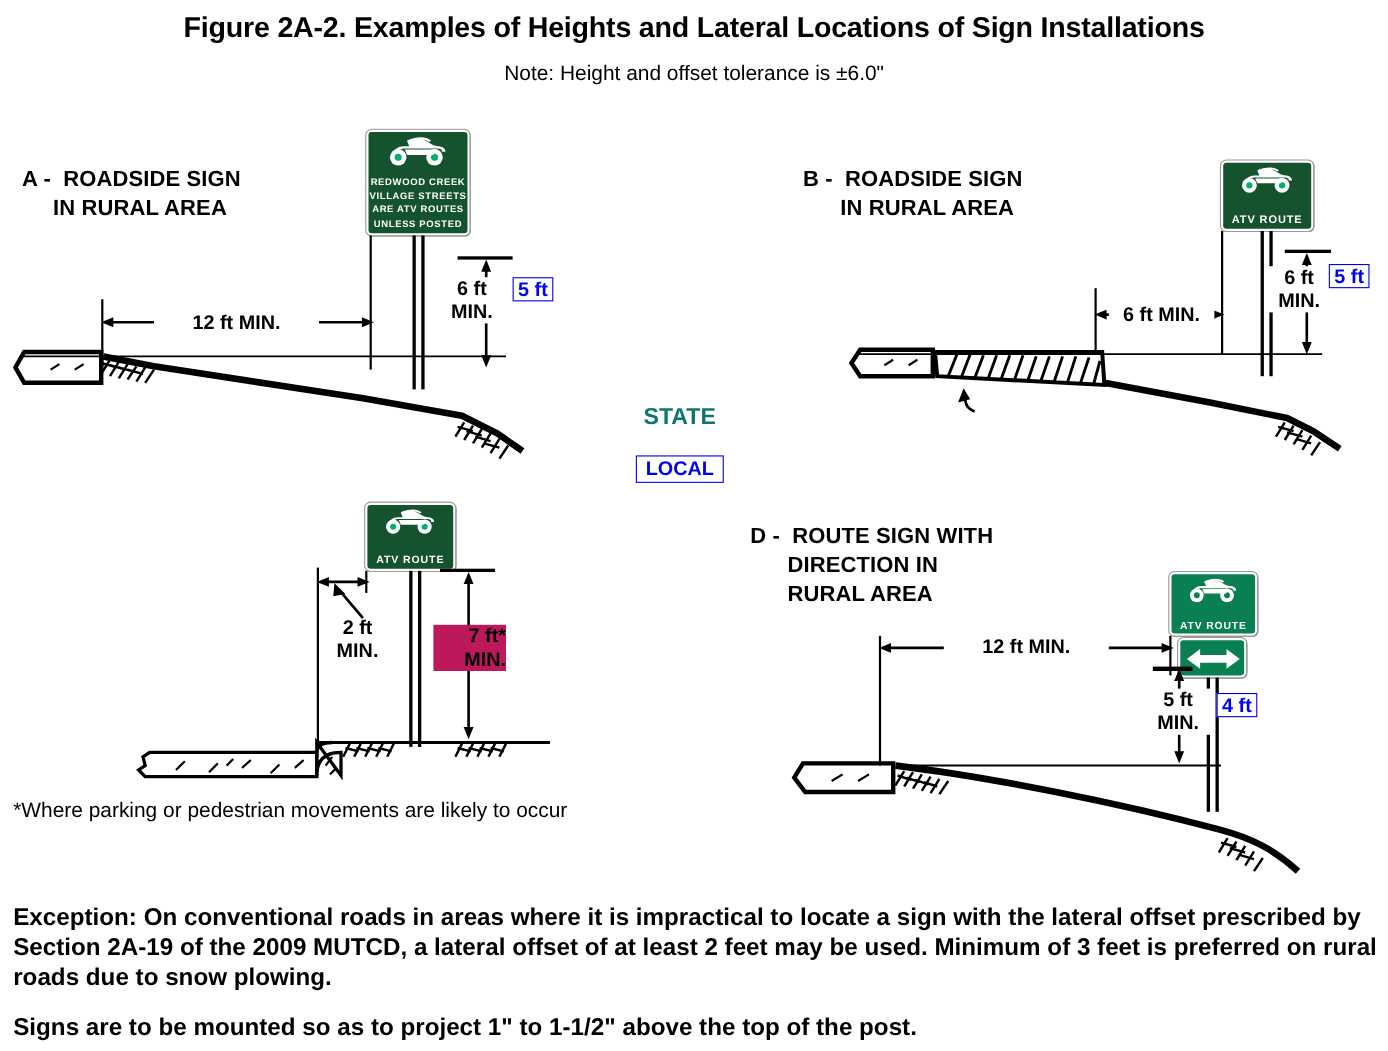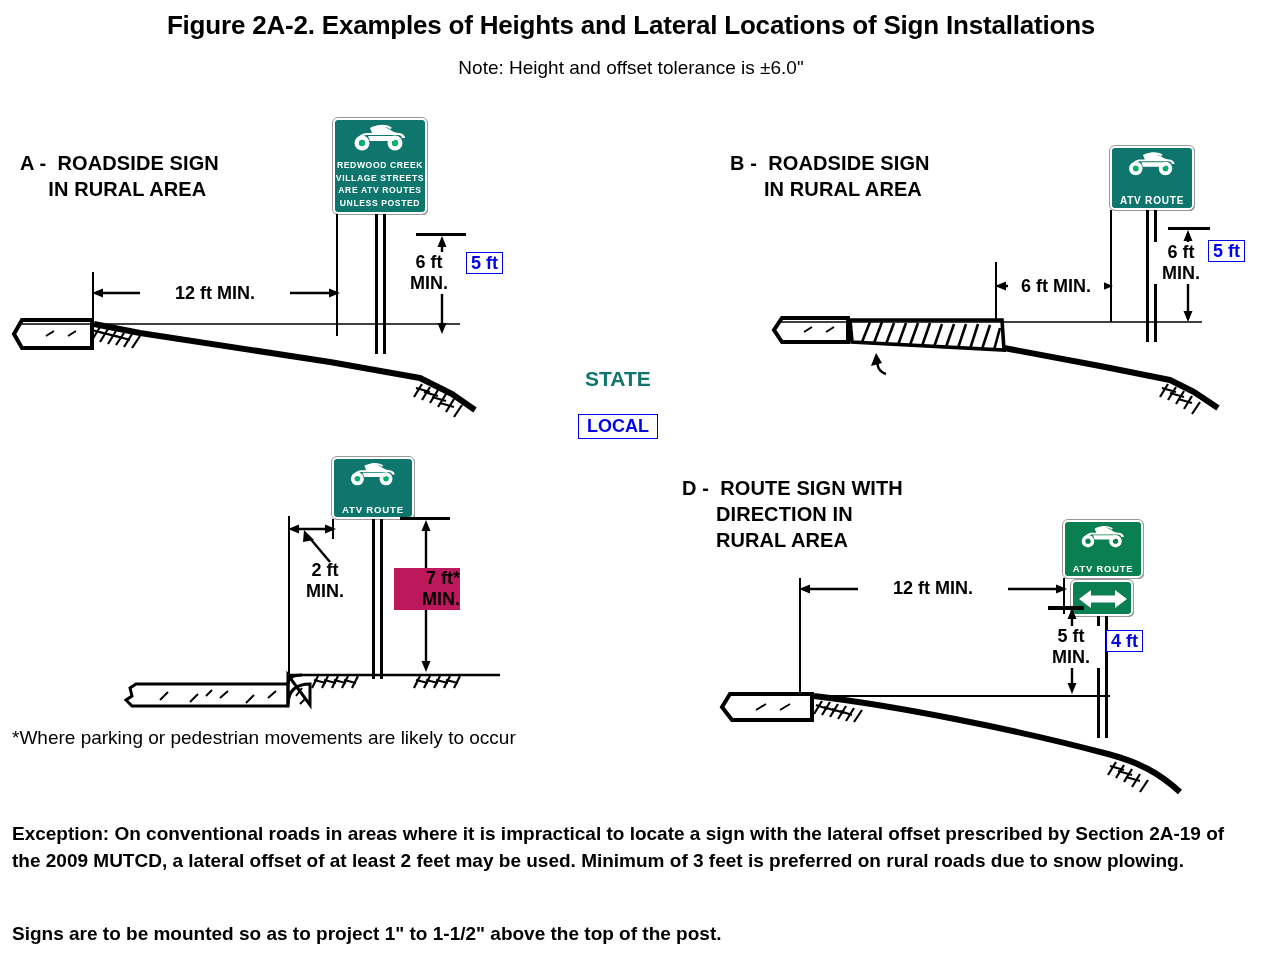--- a/index.html
+++ b/index.html
@@ -44,21 +44,21 @@
   }
   .dim-alt {
     position: absolute; font-size: 18px; font-weight: bold;
     color: #0000ee; border: 1.5px solid #0000ee;
     padding: 0 4px; line-height: 20px; background: #fff;
   }
 
   
   .sign {
     position: absolute;
-    background: #0f766e;
+    background: #14532d;
     border: 2.5px solid #ffffff;
     outline: 1px solid #9a9a9a;
     border-radius: 5px;
     box-shadow: 1px 1px 0 #8c8c8c;
   }
   .sign.dark { background: #0a7f52; }
   .sign-lines {
     position: absolute; left: 0; right: 0; bottom: 3px;
     text-align: center; color: #ffffff;
     font-family: "Liberation Sans", sans-serif;
@@ -76,21 +76,21 @@
     position: absolute; font-size: 21px; font-weight: bold; color: #0f766e;
   }
   .key-local {
     position: absolute; font-size: 18px; font-weight: bold; color: #0000ee;
     border: 1.5px solid #0000ee; padding: 1px 8px; background: #fff;
   }
 
   
   .footnote { position: absolute; font-size: 19px; }
   .bottom-text {
-    position: absolute; font-size: 19px; font-weight: bold;
+    position: absolute; font-size: 22px; font-weight: bold;
     line-height: 27px;
   }
 
   svg { overflow: visible; }
   .terrain { position: absolute; }
 </style>
 </head>
 <body>
 
 <div class="page">

